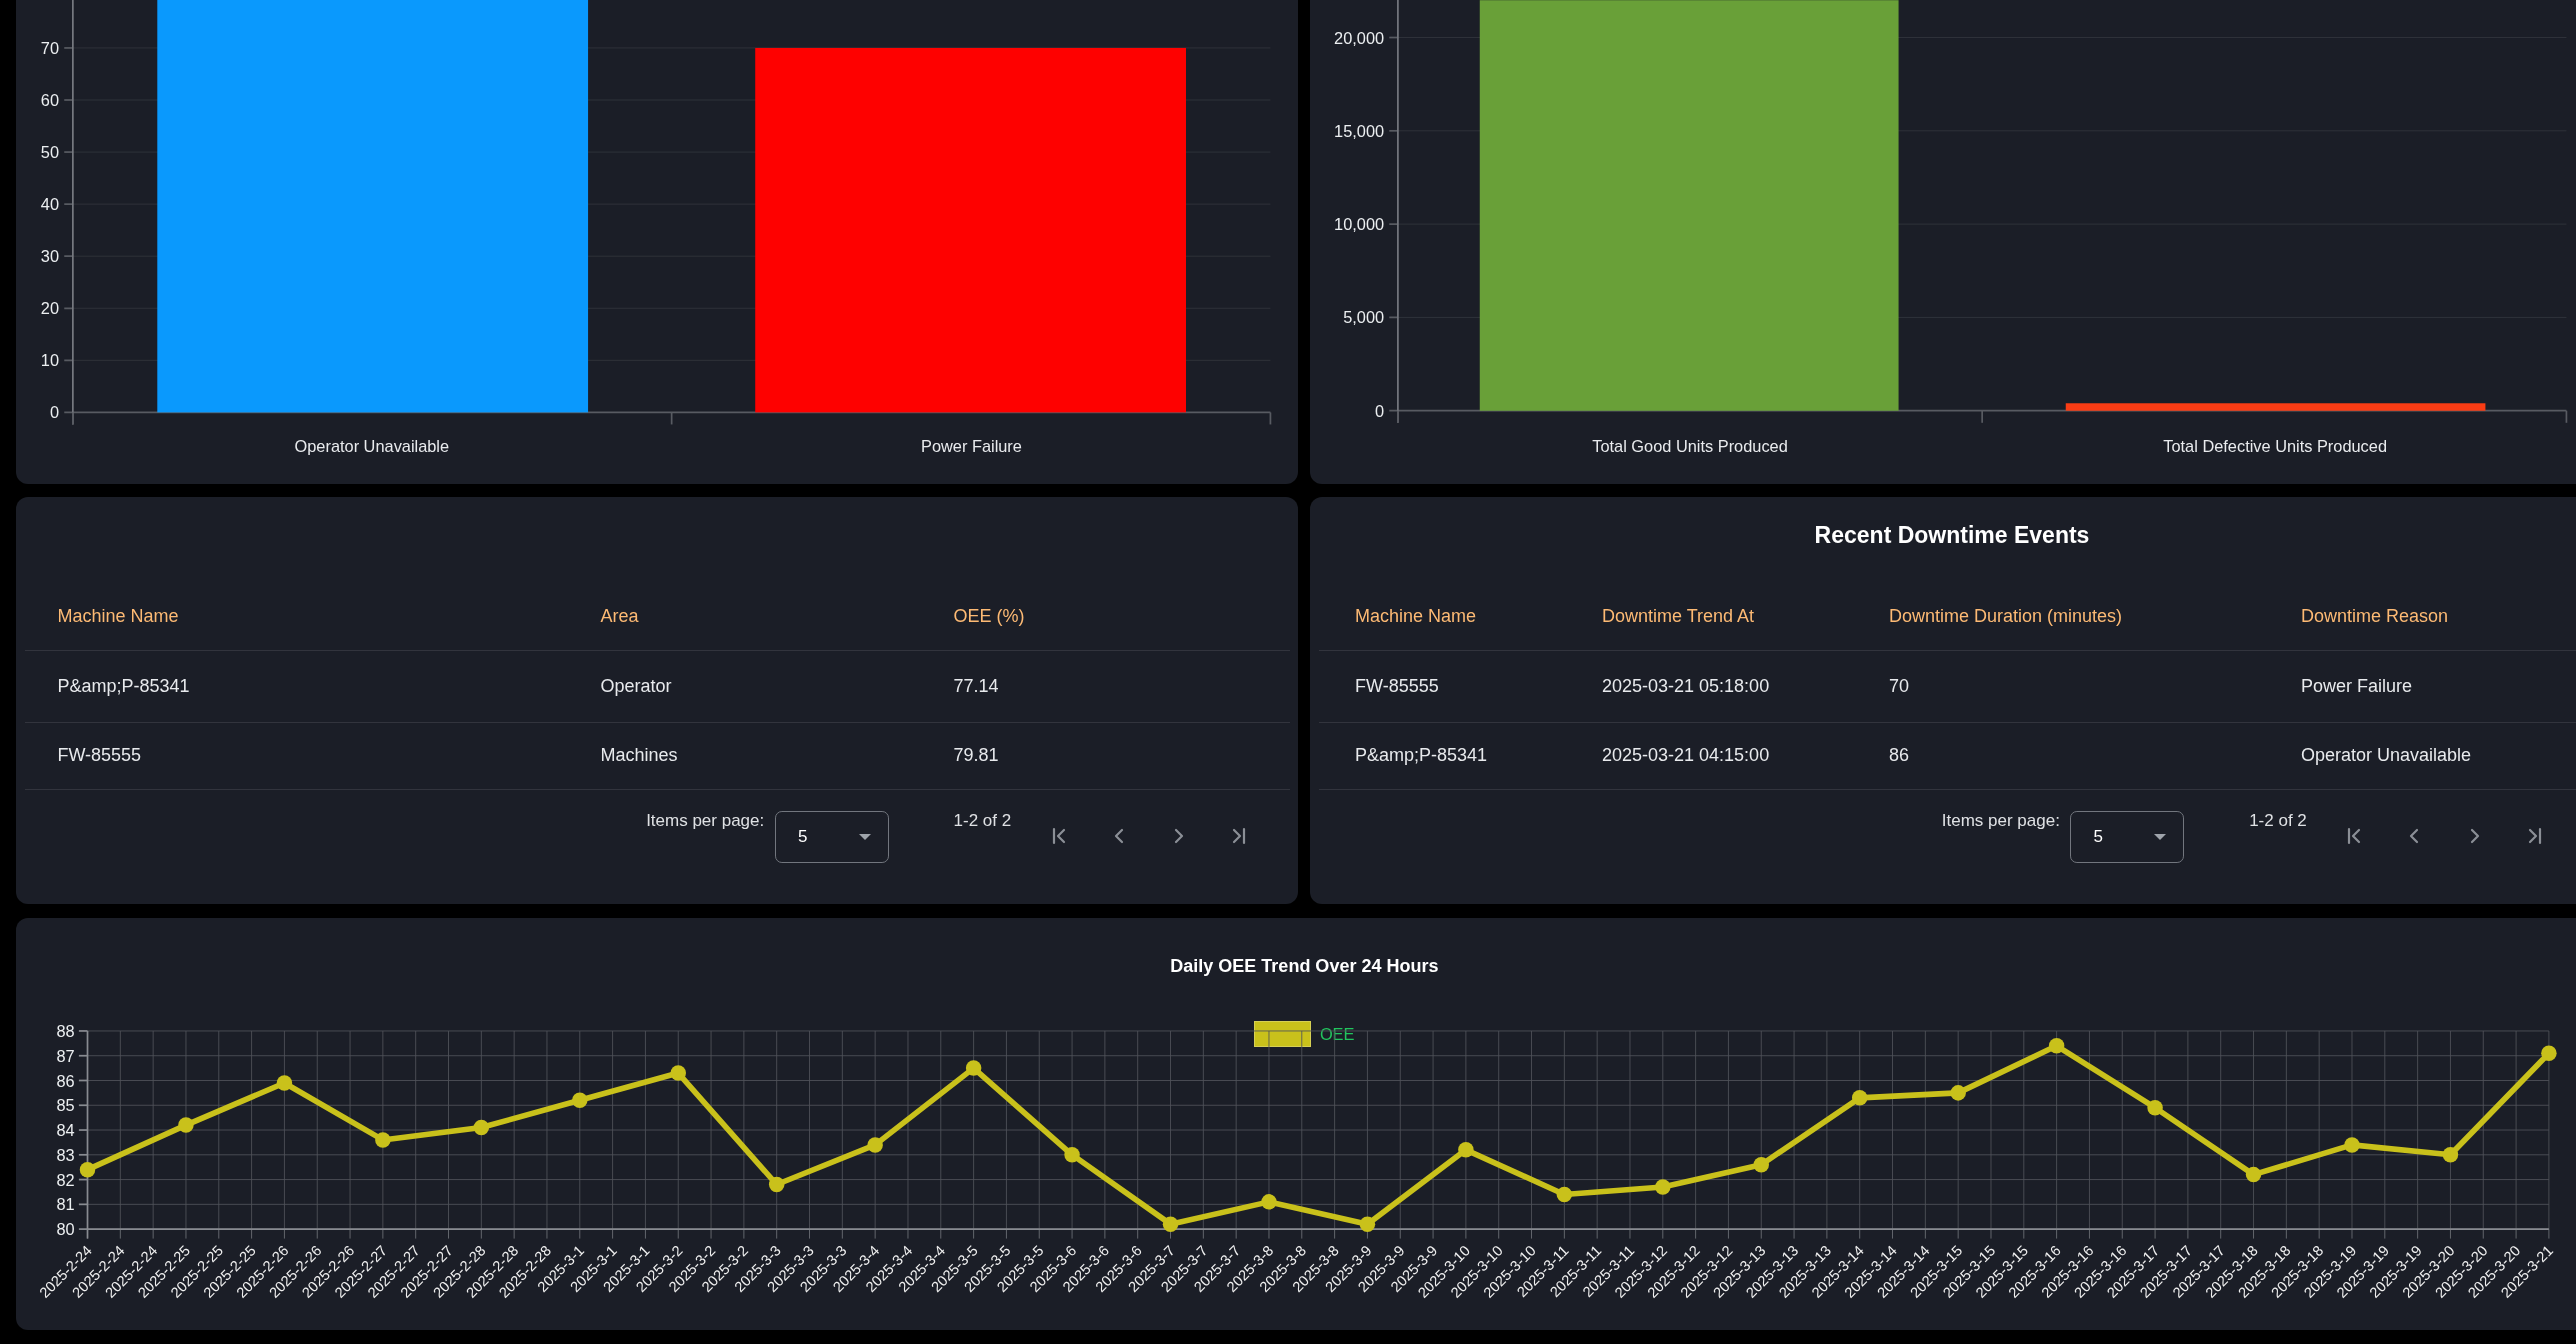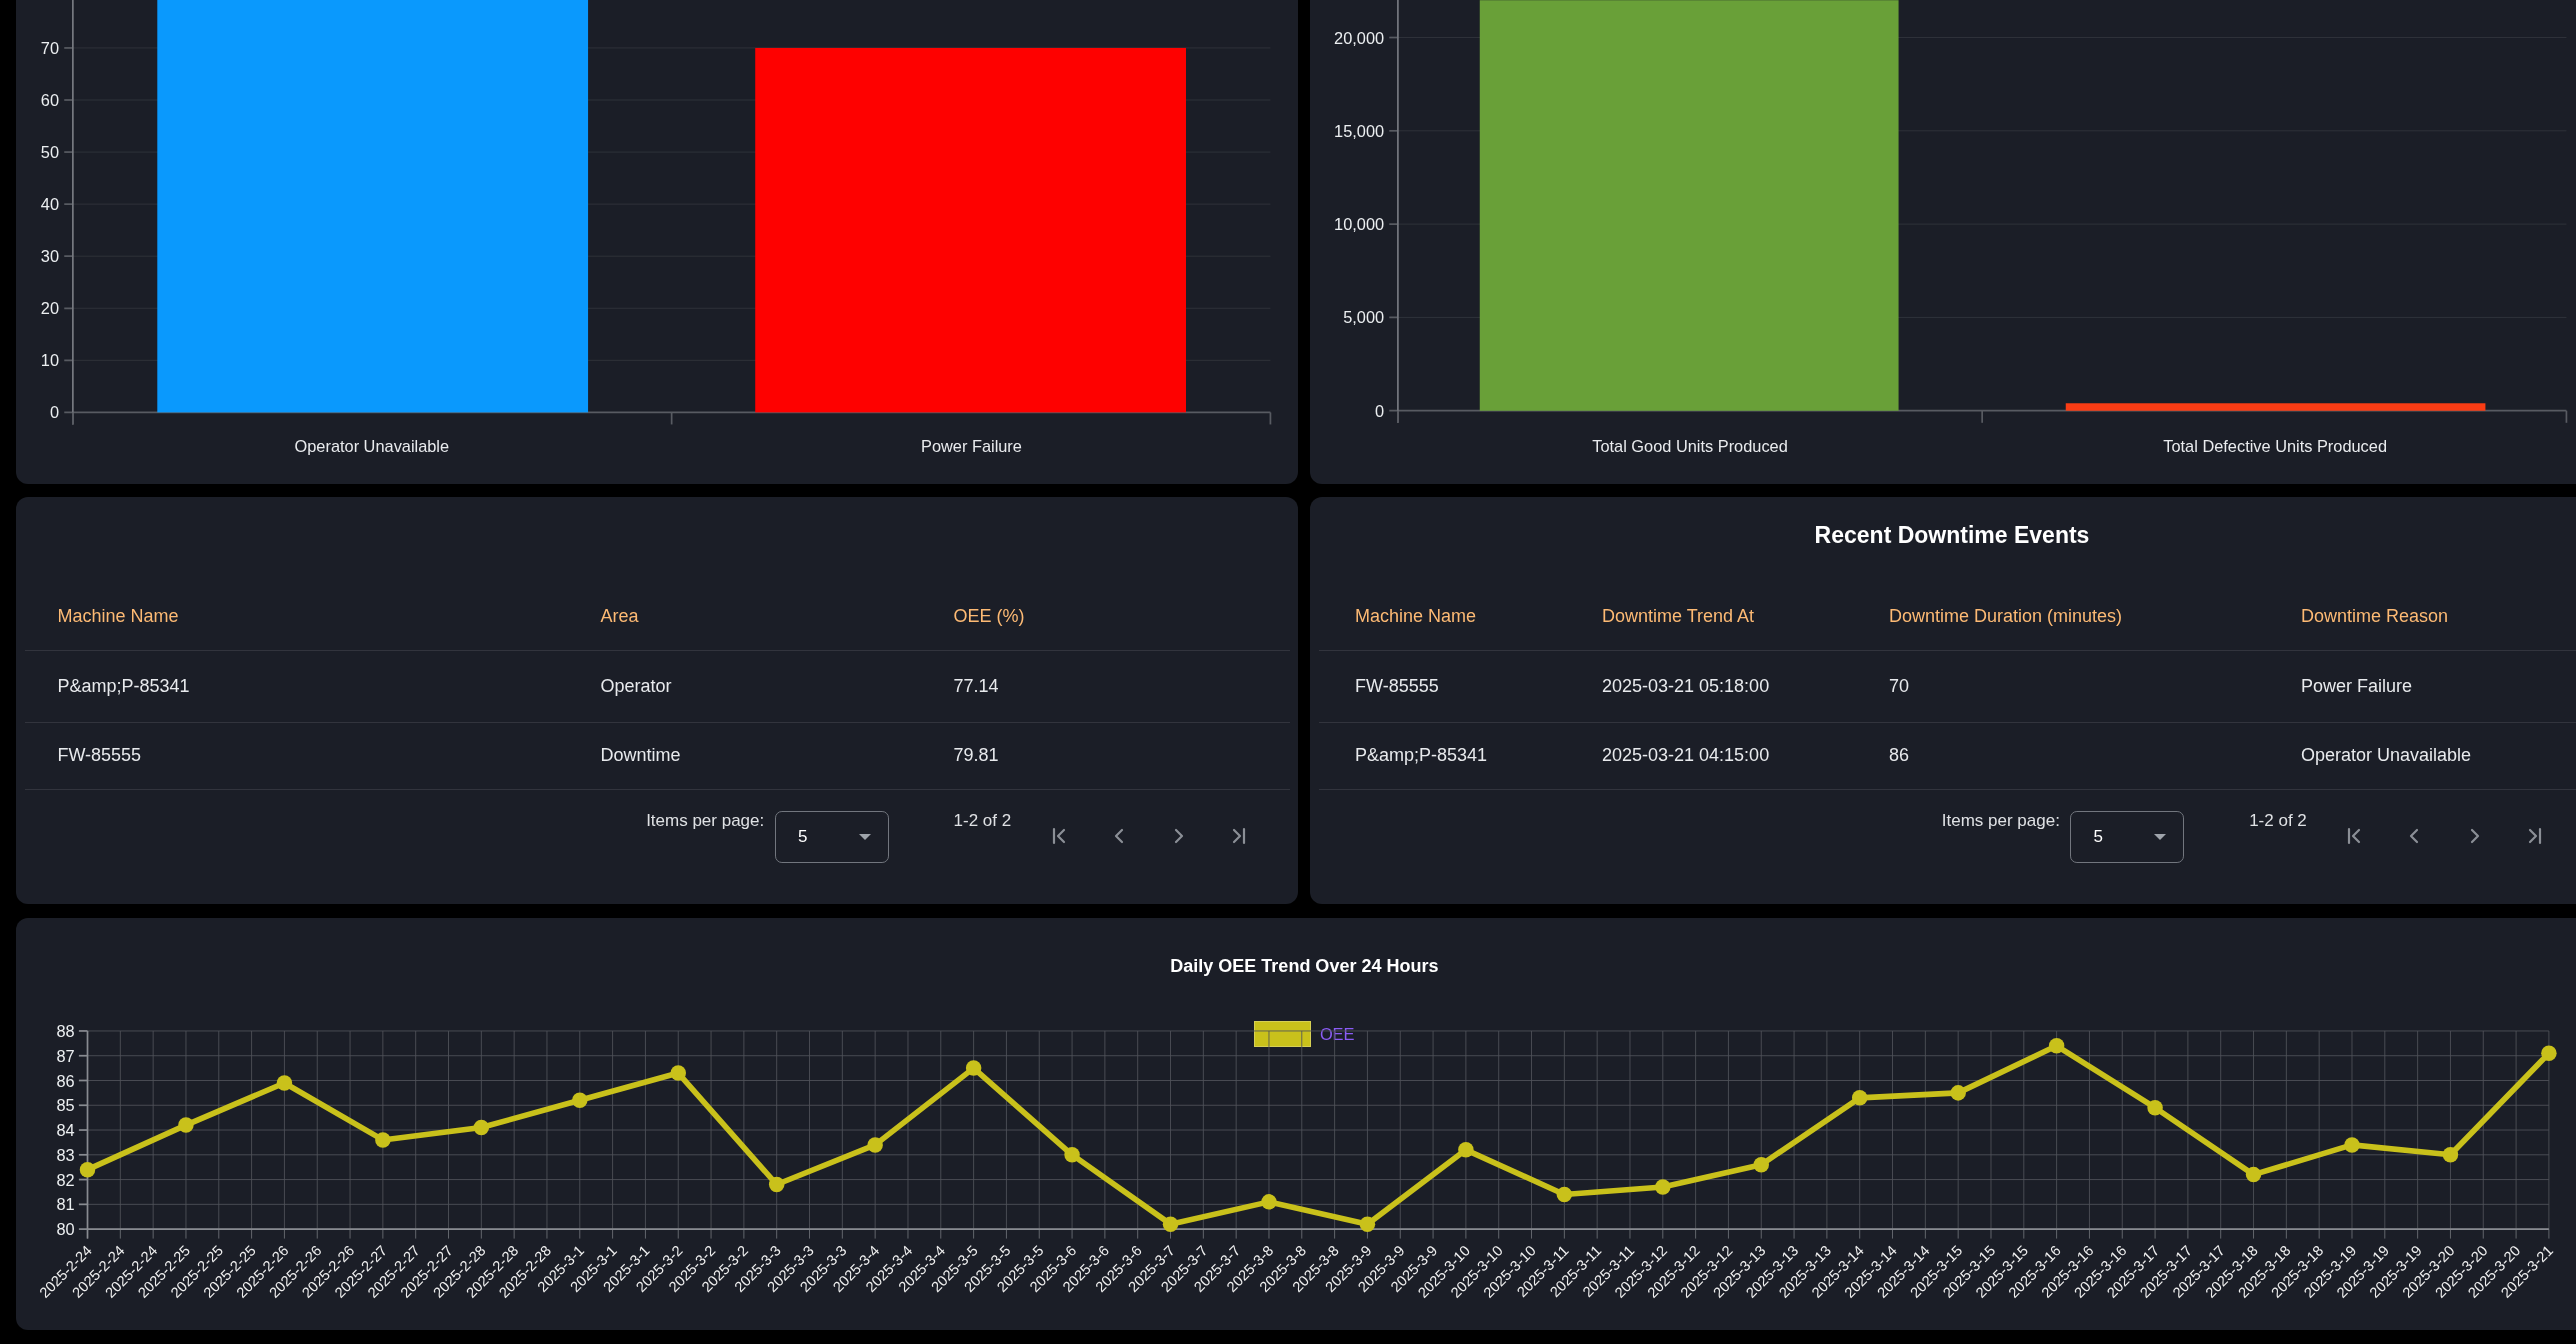--- a/index.html
+++ b/index.html
@@ -6,21 +6,21 @@
   body{width:2576px;height:1344px;position:relative;overflow:hidden;
        font-family:"Liberation Sans", sans-serif;}
   .card{position:absolute;background:#1b1e27;border-radius:12px;overflow:hidden;}
   .card-title{position:absolute;top:25px;left:0;right:0;text-align:center;
       font-size:23px;font-weight:bold;color:#fff;}
   .chart-title{position:absolute;top:38px;left:0;right:0;text-align:center;
       font-size:18px;font-weight:bold;color:#fff;}
   .legend{position:absolute;top:103px;left:0;right:0;display:flex;
       justify-content:center;align-items:center;gap:8.6px;}
   .legend-swatch{width:55px;height:24px;background:#c9c11b;border:0.9px solid rgba(255,255,255,0.25);}
-  .legend-label{font-size:16.4px;color:#8b5cf6;}
+  .legend-label{font-size:16.4px;color:#22c55e;}
   .cell{position:absolute;font-size:18px;color:#e8eaed;height:24px;line-height:24px;white-space:nowrap;}
   .hdr{font-weight:normal;color:#fdba74;}
   .divider{position:absolute;left:8.6px;right:8.6px;height:0.9px;background:rgba(255,255,255,0.10);}
   .paginator{position:absolute;right:34px;top:314px;height:53px;display:flex;
       font-size:17px;color:#dfe1e4;white-space:nowrap;}
   .pg-label{margin-right:10.3px;}
   .pg-select{width:114px;height:52px;border:0.9px solid #72767e;border-radius:6.9px;
       margin-right:65px;display:flex;align-items:center;justify-content:space-between;
       padding:0 17px 0 22.4px;box-sizing:border-box;color:#fff;cursor:pointer;}
   .caret{width:0;height:0;border-left:6px solid transparent;border-right:6px solid transparent;
@@ -131,21 +131,21 @@
         </svg>
       </span>
   </div>
 <div class="cell hdr" style="left: 41px; top: 107px;">Machine Name</div>
     <div class="cell hdr" style="left: 584px; top: 107px;">Area</div>
     <div class="cell hdr" style="left: 937px; top: 107px;">OEE (%)</div>
     <div class="cell" style="left: 41px; top: 177px;">P&amp;amp;P-85341</div>
     <div class="cell" style="left: 584px; top: 177px;">Operator</div>
     <div class="cell" style="left: 937px; top: 177px;">77.14</div>
     <div class="cell" style="left: 41px; top: 246px;">FW-85555</div>
-    <div class="cell" style="left: 584px; top: 246px;">Downtime</div>
+    <div class="cell" style="left: 584px; top: 246px;">Machines</div>
     <div class="cell" style="left: 937px; top: 246px;">79.81</div>
     <div class="divider" style="top: 153px;"></div>
     <div class="divider" style="top: 225px;"></div>
     <div class="divider" style="top: 292px;"></div>
   </div>
 
 <div class="card" id="card-downtime" style="left:1310px;top:497px;width:1284px;height:407px">
   <div class="card-title">Recent Downtime Events</div>
   <div class="paginator">
     <span class="pg-label">Items per page:</span>

